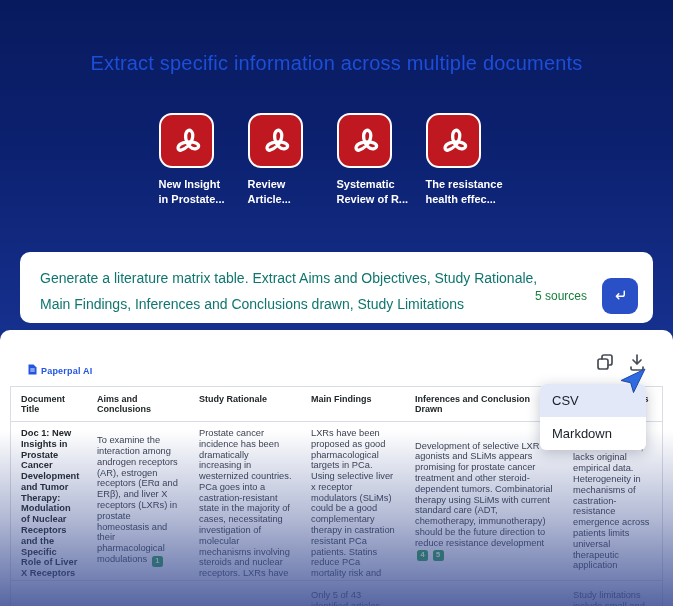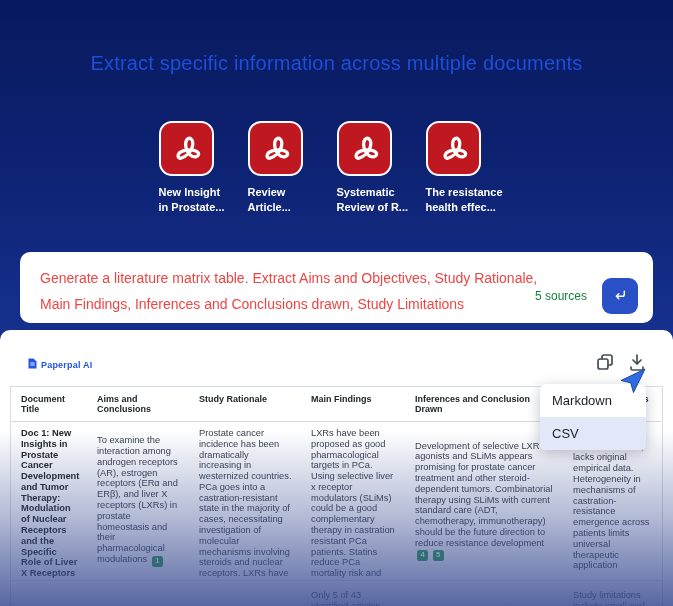--- a/index.html
+++ b/index.html
@@ -11,56 +11,56 @@
     background: linear-gradient(180deg,#081a5e 0%,#0c2170 25%,#16308e 55%,#2348b4 85%,#2a50c2 100%);
   }
   
   .hero-title {
     position:absolute; top:52px; left:0; width:100%;
     text-align:center; color:#1d4ed8; font-size:20px; font-weight:500;
     letter-spacing:.2px;
   }
   
   .docs-row {
-    position:absolute; top:121px; left:0; width:100%;
+    position:absolute; top:113px; left:0; width:100%;
     display:flex; justify-content:center;
   }
   .doc-item { width:89px; }
   .pdf-icon {
     width:55px; height:55px; border-radius:13px;
     background:#c01820; border:2.5px solid #ffffff;
     display:flex; align-items:center; justify-content:center;
   }
   .doc-label {
     margin-top:9px; color:#ffffff; font-size:11px; font-weight:bold;
     line-height:1.35; white-space:nowrap;
   }
   
   .prompt-box {
     position:absolute; left:20px; top:252px; width:633px; height:71px;
     background:#ffffff; border-radius:10px; padding:13px 20px;
   }
-  .prompt-line { color:#ef4444; font-size:14px; line-height:26px; }
+  .prompt-line { color:#0f766e; font-size:14px; line-height:26px; }
   .prompt-sources {
     position:absolute; right:66px; bottom:20px;
     color:#15803d; font-size:12px;
   }
   .enter-button {
     position:absolute; right:15px; bottom:9px;
     width:36px; height:36px; border-radius:9px; background:#2a50c8;
     border:none; display:flex; align-items:center; justify-content:center;
     cursor:pointer;
   }
   
   .card {
     position:absolute; left:0; top:330px; width:673px; height:276px;
     background:#ffffff; border-radius:10px 10px 0 0; overflow:hidden;
   }
   .brand {
-    position:absolute; left:28px; top:28px;
+    position:absolute; left:28px; top:34px;
     display:flex; align-items:center; gap:4px;
     color:#2256e0; font-size:9px; font-weight:bold; letter-spacing:.2px;
   }
   .toolbar { position:absolute; right:26px; top:22px; display:flex; gap:12px; }
   .tool-btn { background:none; border:none; padding:0; cursor:pointer; width:20px; height:20px; }
   
   .matrix-table {
     position:absolute; left:10px; top:56px; width:653px;
     border:1px solid #d8dce4; border-bottom:none;
   }
@@ -238,21 +238,21 @@
       <div class="t-cell">Only 5 of 43 identified articles from Japan and Taiwan specifically</div>
       <div class="t-cell"></div>
       <div class="t-cell">Study limitations include small and non-representative samples</div>
     </div>
   </div>
 </div>
 
 <div class="bottom-fade"></div>
 
 <div class="dropdown">
+  <div class="dropdown-item highlighted">CSV</div>
   <div class="dropdown-item">Markdown</div>
-  <div class="dropdown-item highlighted">CSV</div>
 </div>
 
 <div class="cursor">
   <svg width="30" height="30" viewBox="0 0 30 30">
       <path d="M27 3 15.5 26.5 12.7 16.8 3 14.5Z" fill="#2f6ae0" stroke="#1b48a8" stroke-width="1"></path>
     </svg>
 </div>
 
 </body></html>

